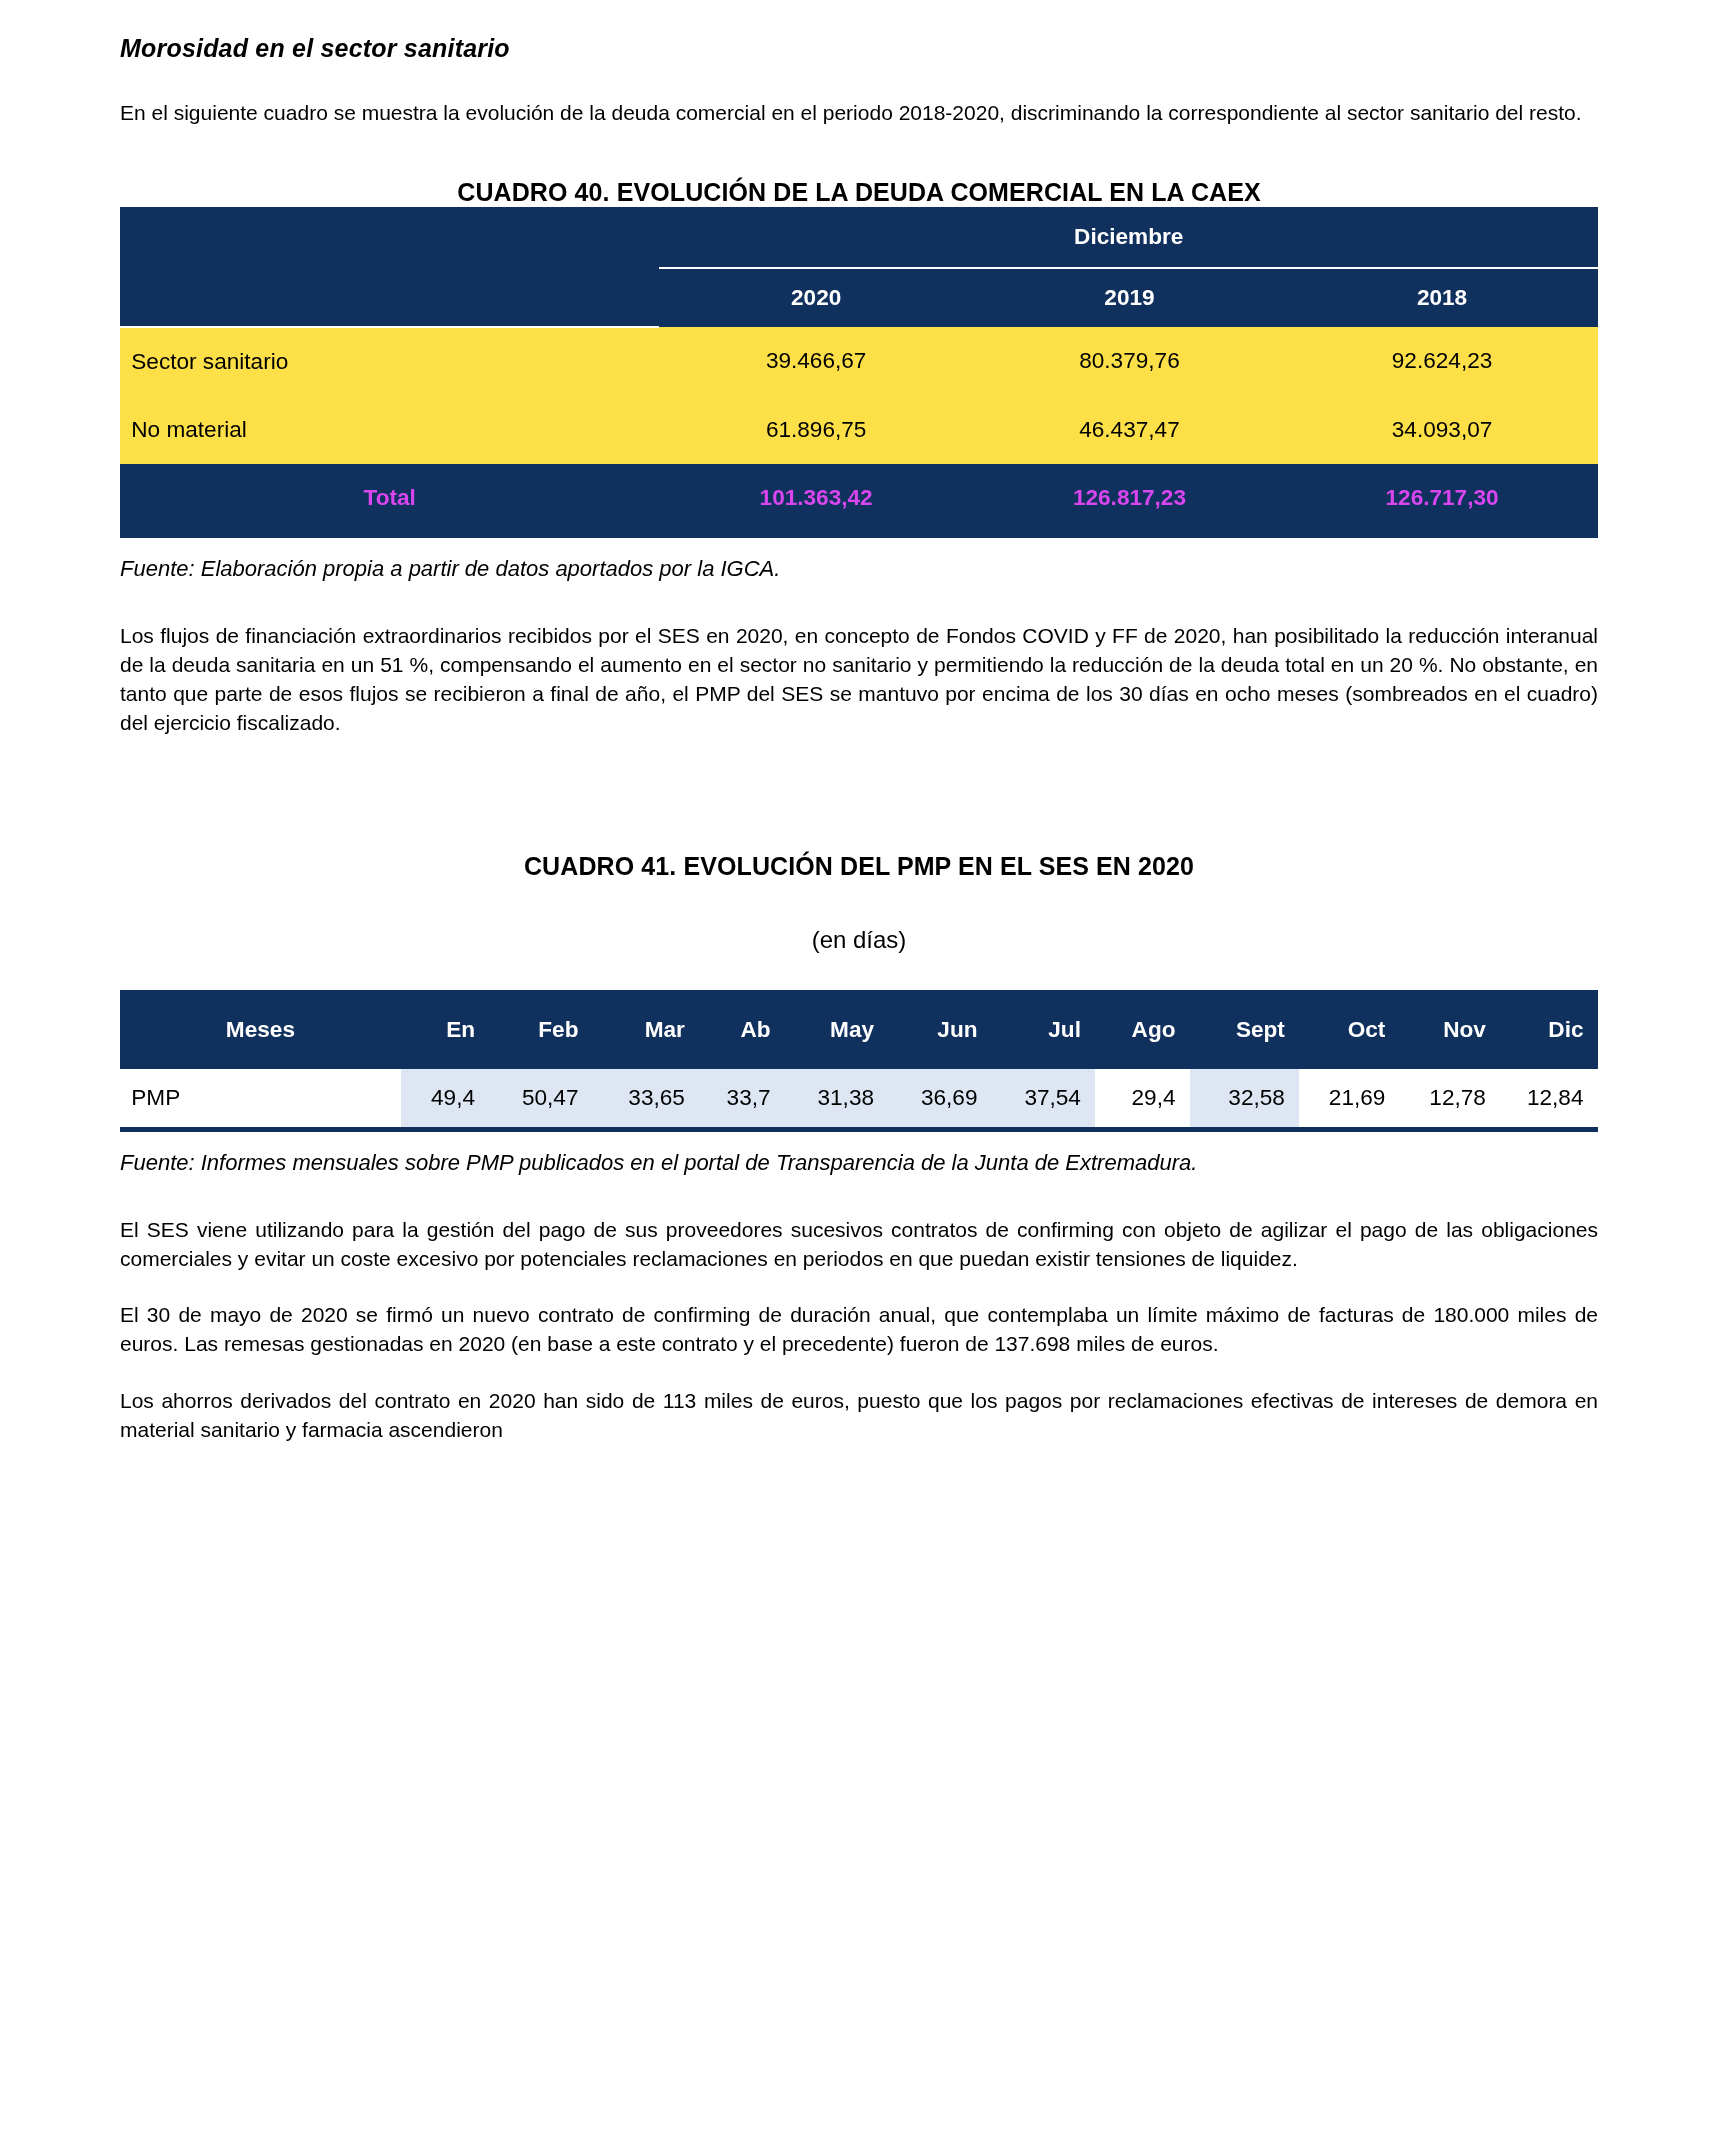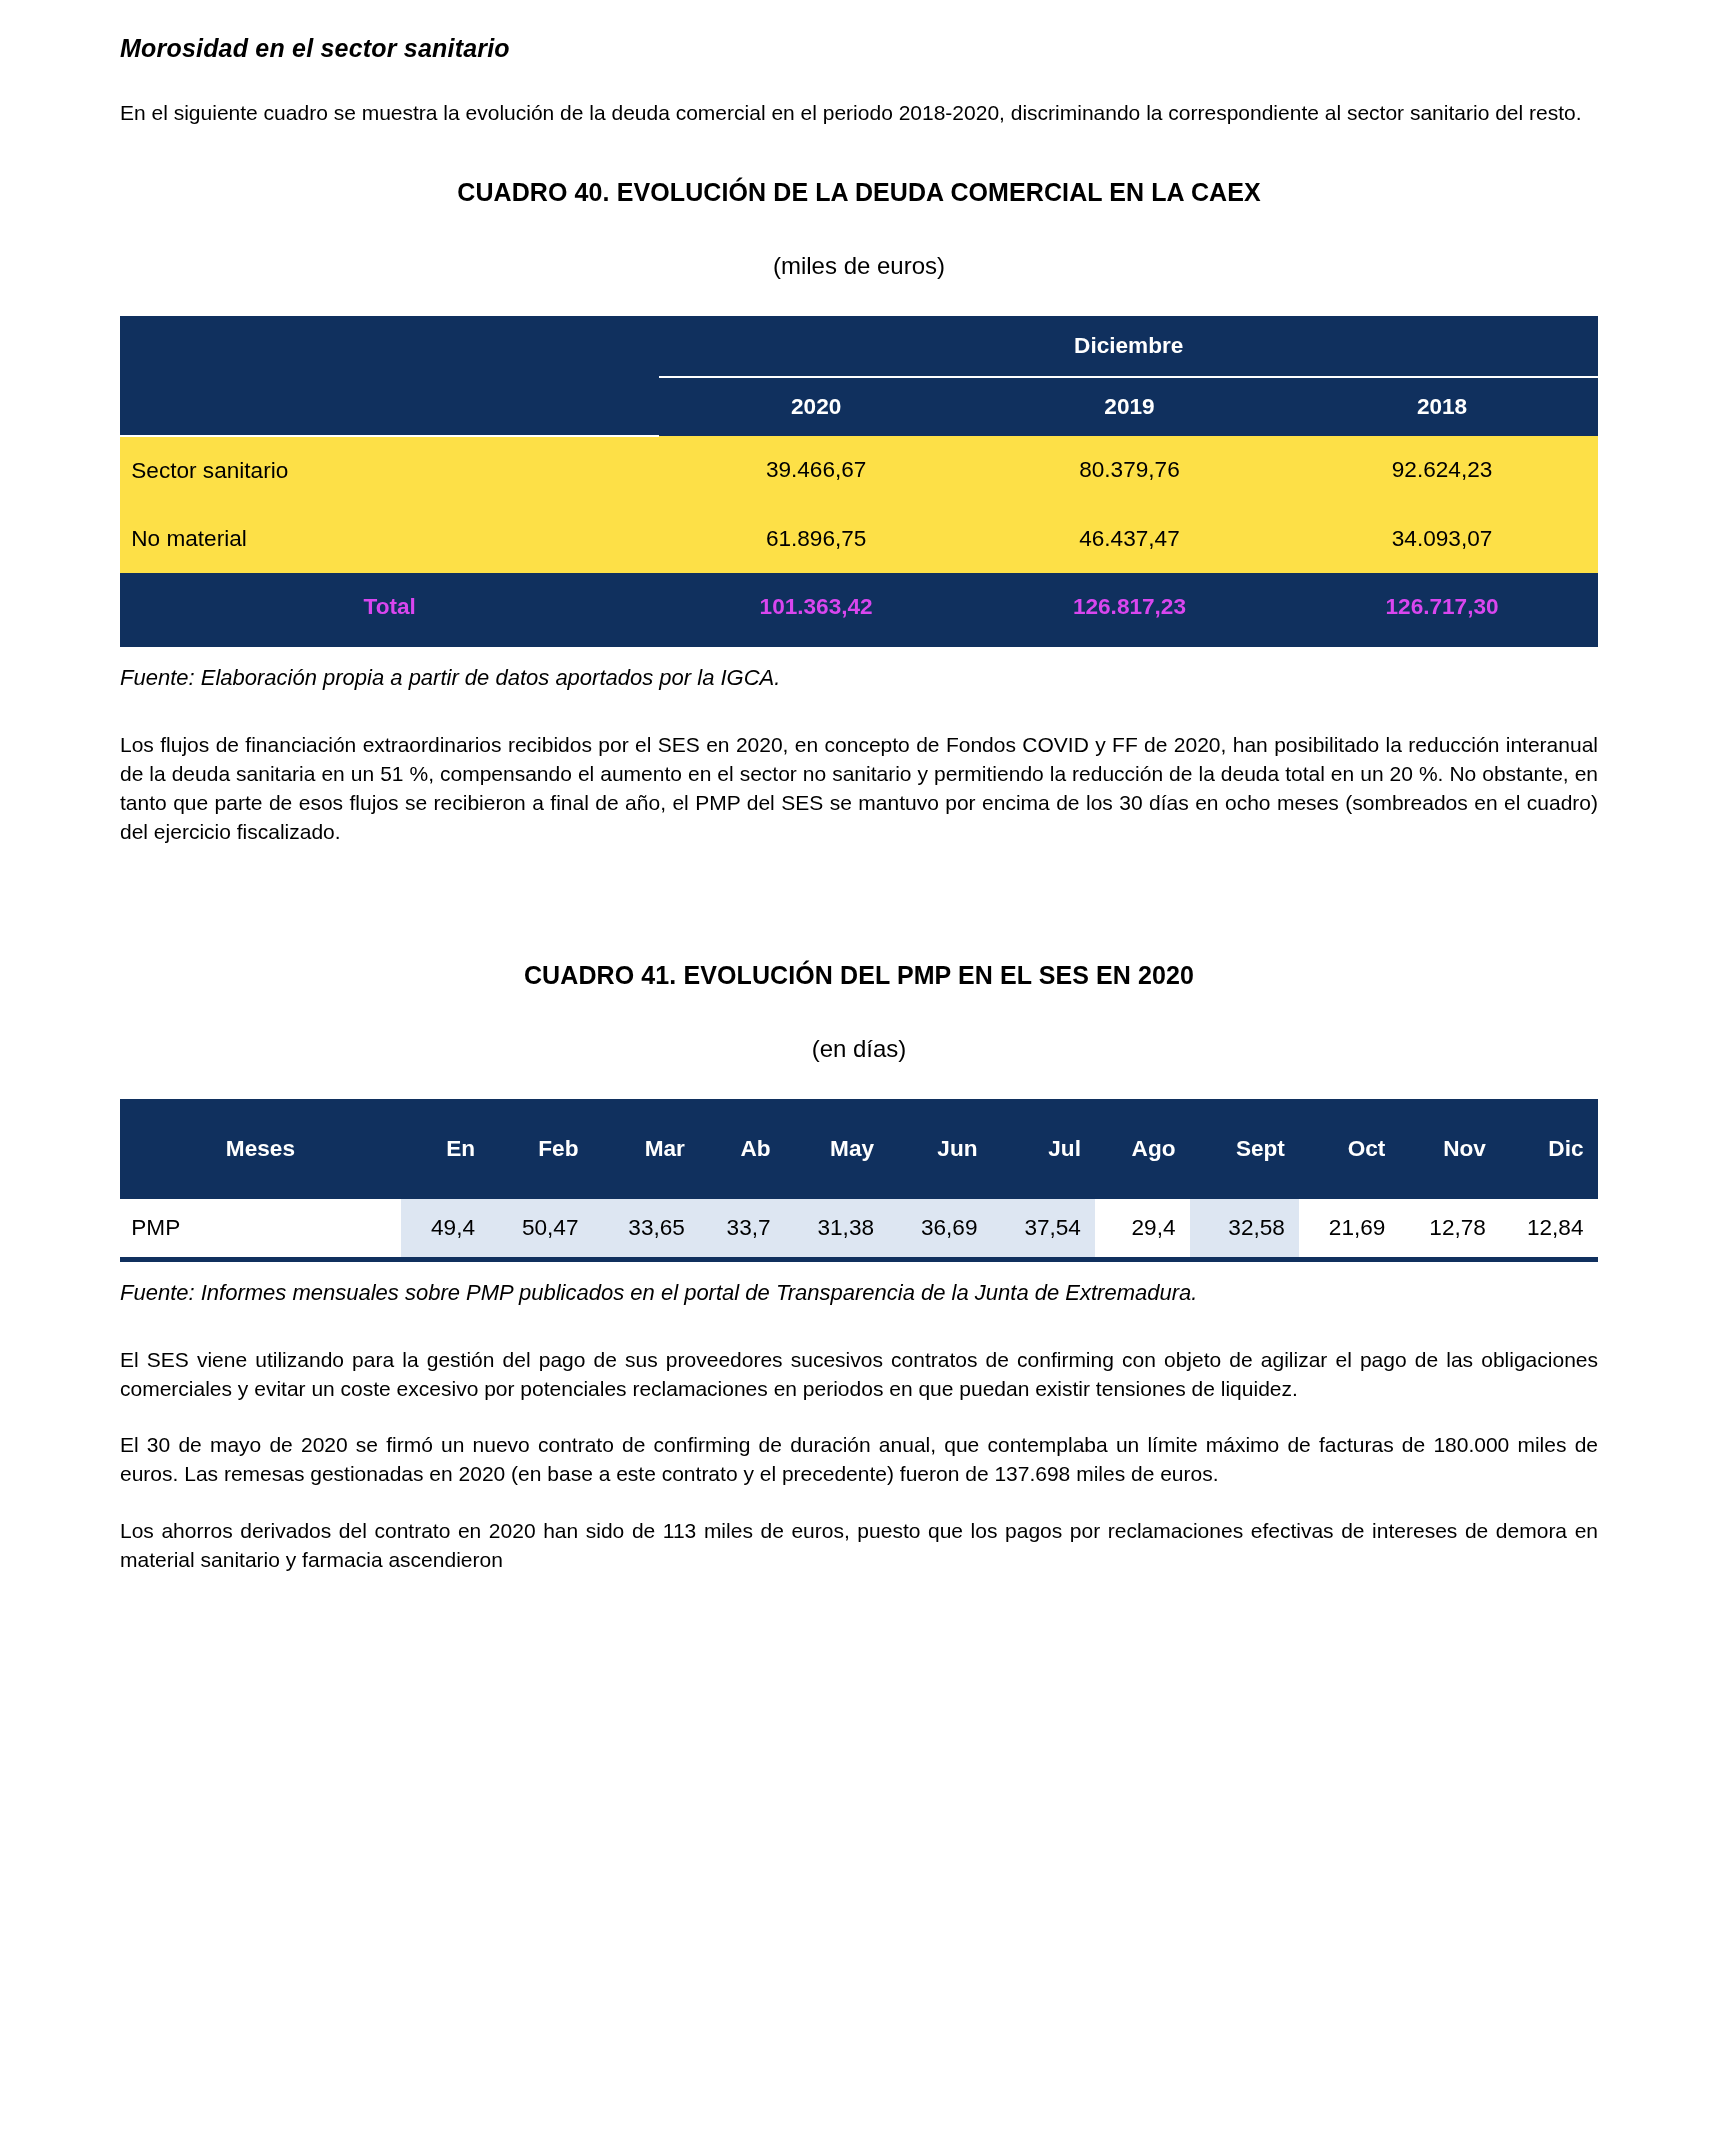--- a/index.html
+++ b/index.html
@@ -110,21 +110,21 @@
     margin-top: 3.2px;
   }
   .t41 th, .t41 td {
     font-size: 22.6px;
     padding: 0;
   }
   .t41 thead th {
     background: #10305e;
     color: #ffffff;
     font-weight: bold;
-    height: 100px;
+    height: 79px;
     vertical-align: middle;
   }
   .t41 thead th.first-col { text-align: center; }
   .t41 thead th.mcol { text-align: right; padding-right: 14.5px; }
   .t41 tbody td {
     height: 58px;
     vertical-align: middle;
     background: #ffffff;
   }
   .t41 tbody td.first-col {
@@ -148,21 +148,20 @@
 </head>
 <body>
 
 <div class="page">
 
   <h2 class="heading-italic">Morosidad en el sector sanitario</h2>
 
   <p class="body">En el siguiente cuadro se muestra la evolución de la deuda comercial en el periodo 2018-2020, discriminando la correspondiente al sector sanitario del resto.</p>
 
   <div class="table-title">CUADRO 40. EVOLUCIÓN DE LA DEUDA COMERCIAL EN LA CAEX</div>
-  <div class="table-subtitle">(miles de euros)</div>
 
   <table class="t40">
     <colgroup>
       <col style="width:36.5%">
       <col style="width:21.2%">
       <col style="width:21.2%">
       <col style="width:21.1%">
     </colgroup>
     <thead>
       <tr>

